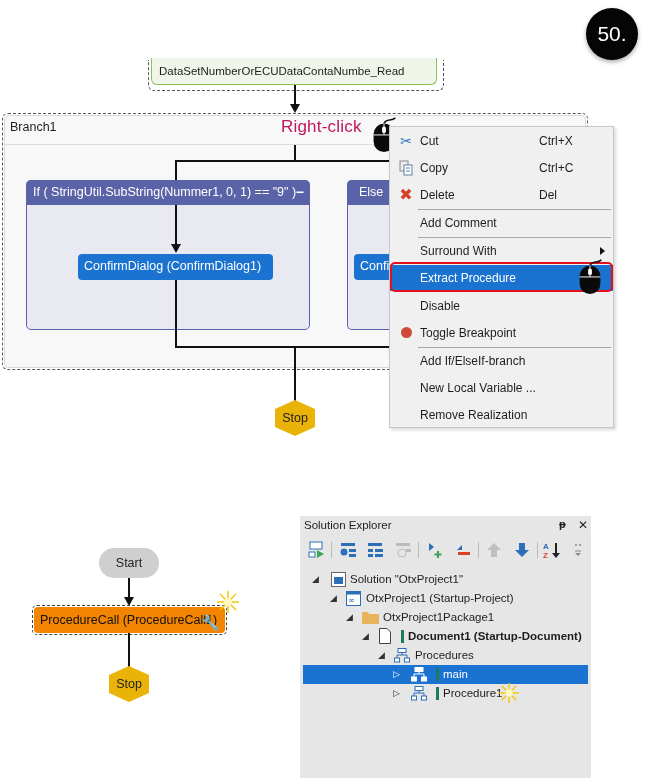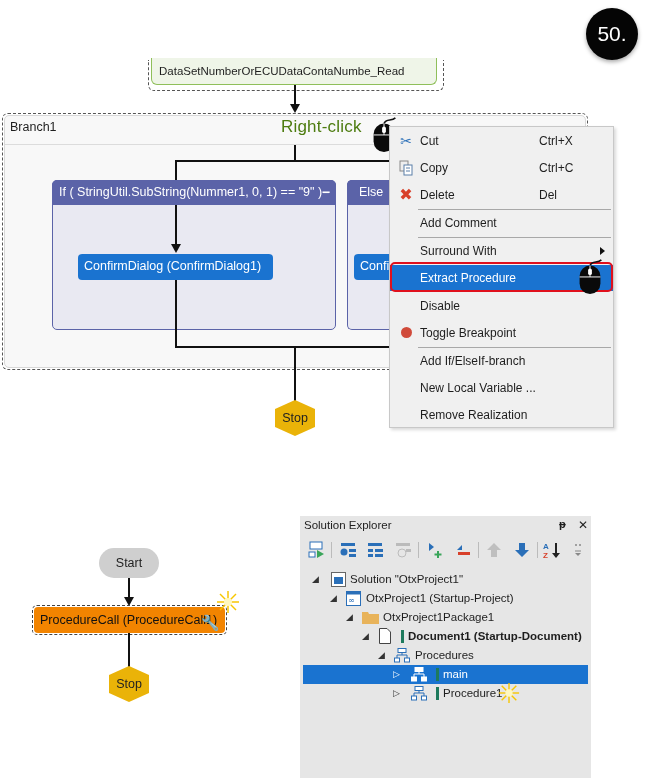--- a/index.html
+++ b/index.html
@@ -15,24 +15,24 @@
   
   .data-node-wrap { left:148px; top:60px; width:294px; height:30px; border:1px dashed #555; border-top:none; border-radius:0 0 6px 6px; }
   .data-node { left:151px; top:58px; width:286px; height:27px; background:#eff5e8; border:1px solid #8fbf5a;
     border-top:none; border-radius:0 0 6px 6px; font-size:11.5px; line-height:27px; padding-left:7px; box-sizing:border-box; }
 
   
   .branch-outer { left:2px; top:113px; width:586px; height:257px; border:1px dashed #555; border-radius:6px; box-sizing:border-box; }
   .branch-inner { left:4px; top:115px; width:582px; height:253px; background:#f8f8f8; border:1px solid #d8d8d8; border-radius:5px; box-sizing:border-box; }
   .branch-header-line { left:5px; top:144px; width:580px; height:1px; background:#dcdcdc; }
   .branch-title { left:10px; top:120px; font-size:12.5px; }
-  .right-click-label { left:281px; top:117px; font-size:17px; color:#4d7c0f; letter-spacing:.2px; }
+  .right-click-label { left:281px; top:117px; font-size:17px; color:#be185d; letter-spacing:.2px; }
 
   .lane { background:#e9e9f2; border:1px solid #5b63a8; border-radius:5px; box-sizing:border-box; }
-  .lane-if { left:52px; top:180px; width:284px; height:150px; }
+  .lane-if { left:26px; top:180px; width:284px; height:150px; }
   .lane-else { left:347px; top:180px; width:60px; height:150px; border-right:none; border-radius:5px 0 0 5px; }
   .lane-head { position:absolute; left:-1px; top:-1px; height:25px; background:#5b63a8; color:#fff; font-size:12.5px; line-height:25px; padding-left:7px; box-sizing:border-box; border-radius:5px 5px 0 0; }
   .lane-if .lane-head { width:284px; }
   .lane-else .lane-head { width:61px; border-radius:5px 0 0 0;padding-left:12px; }
   .collapse-btn { position:absolute; right:6px; top:0; color:#fff; font-size:14px; font-weight:bold; }
 
   .activity { background:#1a73d0; color:#fff; border-radius:4px; font-size:12.5px; line-height:25px; padding-left:6px; box-sizing:border-box; }
   .act-if { left:78px; top:254px; width:195px; height:26px; }
   .act-else { left:354px; top:254px; width:50px; height:26px; overflow:hidden; border-radius:4px 0 0 4px; }
 

